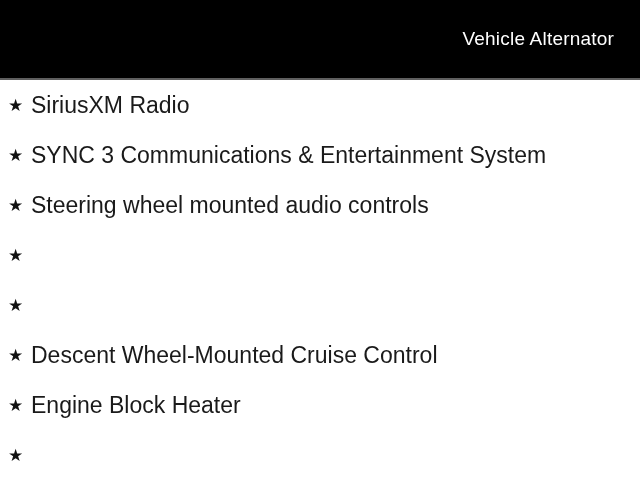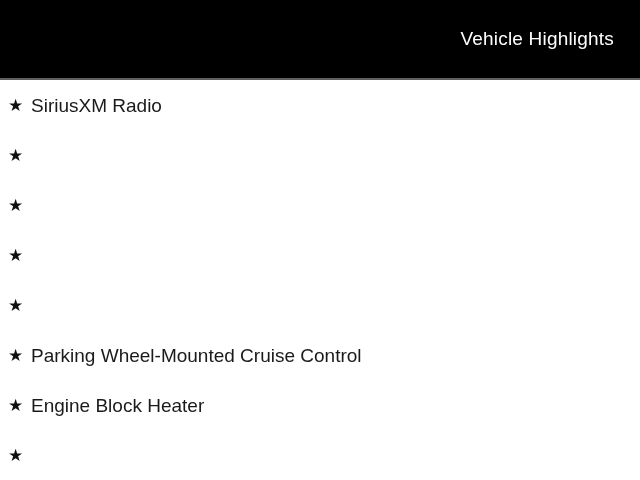--- a/index.html
+++ b/index.html
@@ -48,60 +48,62 @@
     color: #111111;
     font-size: 17px;
     line-height: 1;
     width: 15px;
     text-align: center;
     margin-right: 8px;
     flex: 0 0 auto;
   }
   .feature-label {
     color: #1a1a1a;
-    font-size: 19px;
+    font-size: 23px;
     line-height: 1;
     white-space: nowrap;
   }
 </style>
 </head>
 <body>
 
 <div class="card">
 
   <div class="header">
-    <span class="header-title">Vehicle Highlights</span>
+    <span class="header-title">Vehicle Alternator</span>
   </div>
 
   <div class="feature-list">
 
     <div class="feature-item">
       <span class="star">★</span>
       <span class="feature-label">SiriusXM Radio</span>
+    </div>
+
+    <div class="feature-item">
+      <span class="star">★</span>
+      <span class="feature-label">SYNC 3 Communications &amp; Entertainment System</span>
+    </div>
+
+    <div class="feature-item">
+      <span class="star">★</span>
+      <span class="feature-label">Steering wheel mounted audio controls</span>
     </div>
 
     <div class="feature-item">
       <span class="star">★</span>
     </div>
 
     <div class="feature-item">
       <span class="star">★</span>
     </div>
 
     <div class="feature-item">
       <span class="star">★</span>
-    </div>
-
-    <div class="feature-item">
-      <span class="star">★</span>
-    </div>
-
-    <div class="feature-item">
-      <span class="star">★</span>
-      <span class="feature-label">Parking Wheel-Mounted Cruise Control</span>
+      <span class="feature-label">Descent Wheel-Mounted Cruise Control</span>
     </div>
 
     <div class="feature-item">
       <span class="star">★</span>
       <span class="feature-label">Engine Block Heater</span>
     </div>
 
     <div class="feature-item">
       <span class="star">★</span>
     </div>

